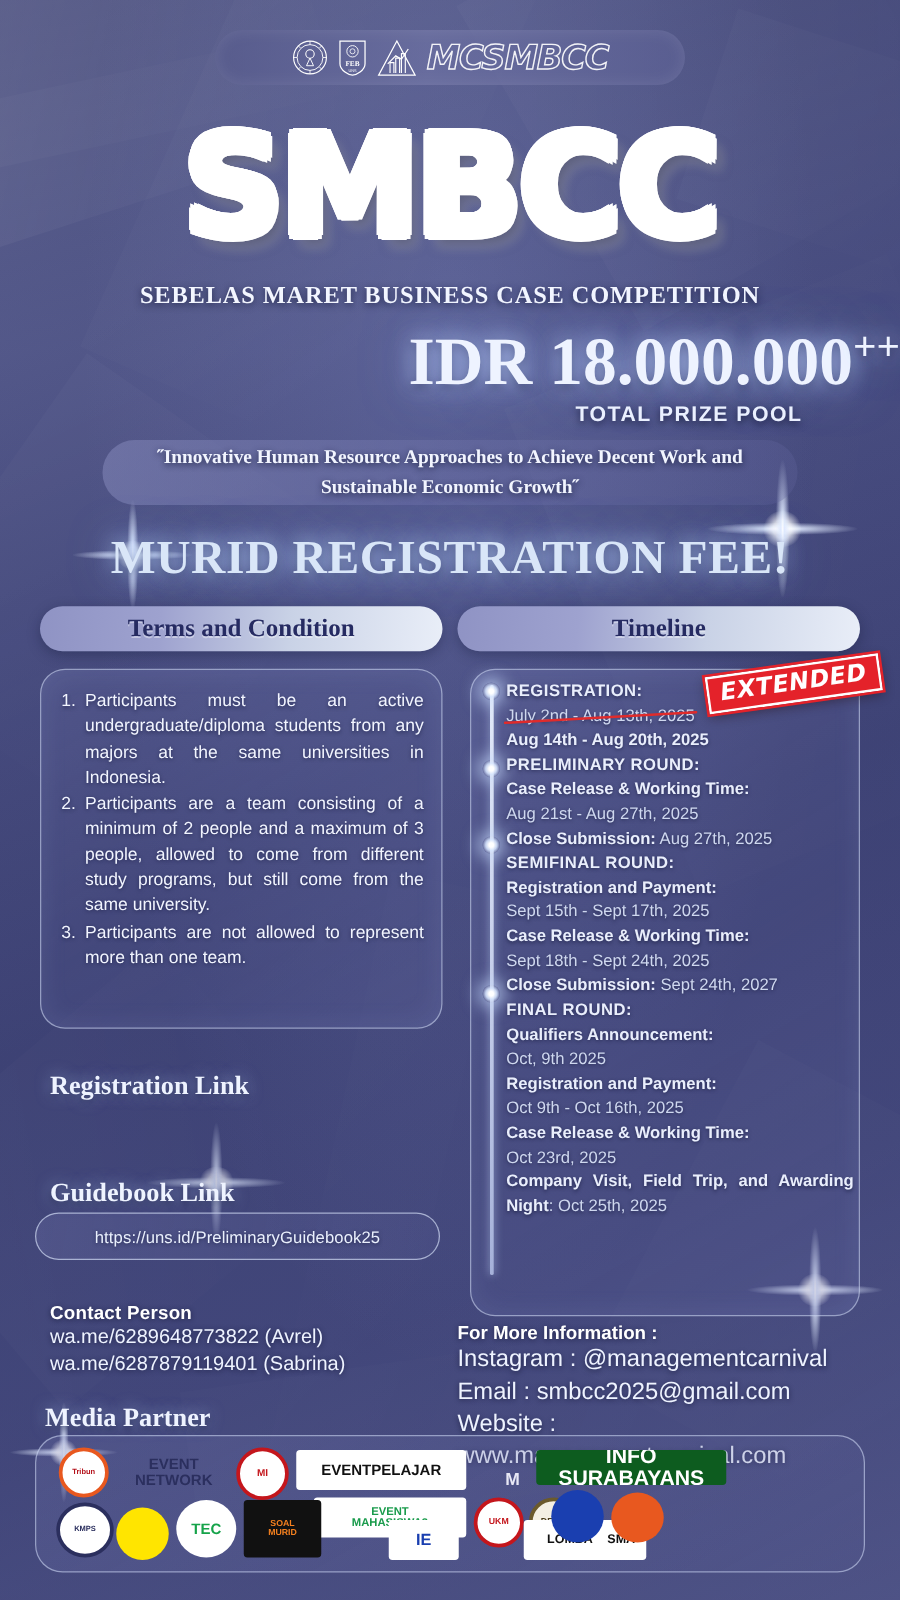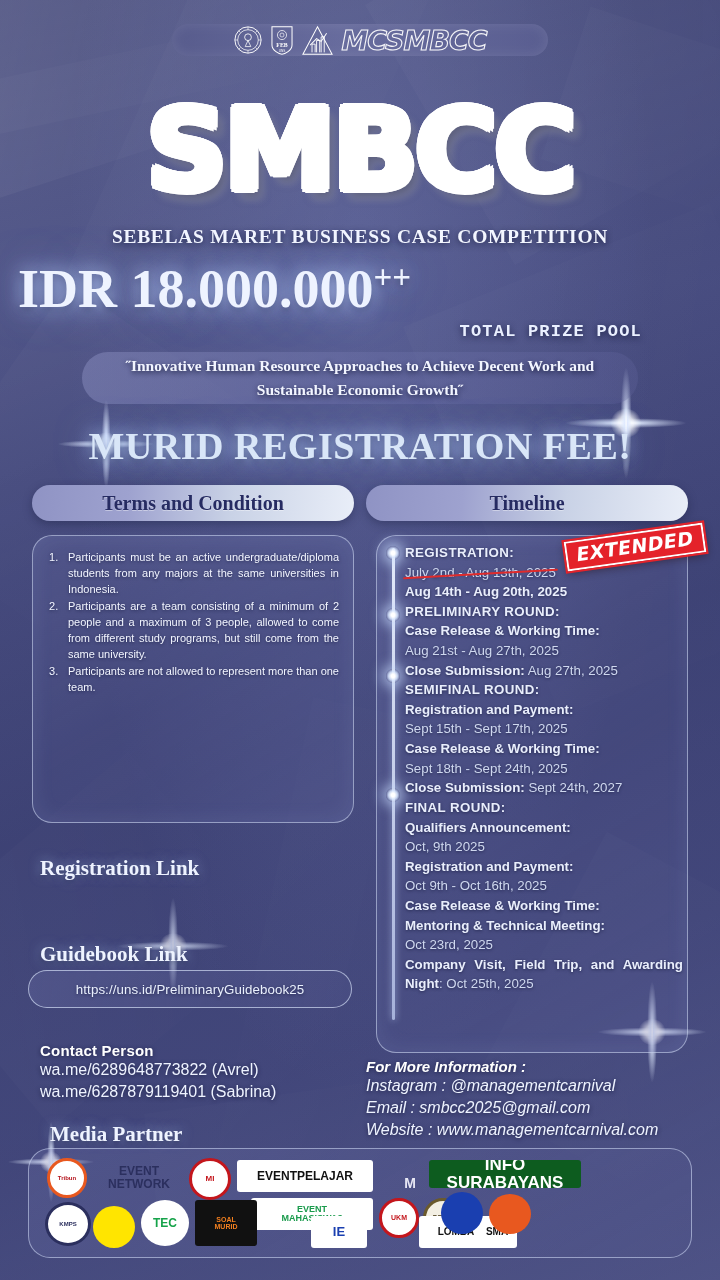--- a/index.html
+++ b/index.html
@@ -40,21 +40,21 @@
   .spark::after  { width:9%;  height:100%; border-radius:50%; }
   .spark u {
     position:absolute; left:50%; top:50%; width:26%; height:26%;
     transform:translate(-50%,-50%);
     border-radius:50%;
     background:radial-gradient(circle,#fff 0%, rgba(255,255,255,.75) 35%, rgba(255,255,255,0) 72%);
   }
 
   
   .logobar{
-    position:absolute; left:172px; top:24px; width:376px; height:32px;
+    position:absolute; left:172px; top:24px; width:376px; height:44px;
     border-radius:24px;
     background:linear-gradient(90deg, rgba(86,90,140,.80) 0%, rgba(108,112,162,.72) 45%, rgba(92,96,148,.70) 100%);
     display:flex; align-items:center; justify-content:center; gap:7px;
     box-shadow:inset 0 0 14px rgba(255,255,255,.10);
   }
   .logobar .em { height:32px; display:flex; align-items:center; }
   .wordmark{
     font-family:"DejaVu Sans", sans-serif;
     font-size:27px; font-weight:700; font-style:italic;
     letter-spacing:-1px;
@@ -85,30 +85,30 @@
     position:absolute; left:0; right:0; top:226px;
     text-align:center;
     font-family:"Liberation Serif", serif;
     font-weight:700; font-size:19.5px; letter-spacing:.7px;
     color:#f3f6ff;
     text-shadow:0 2px 6px rgba(18,22,54,.75);
   }
 
   
   .prize{
-    position:absolute; left:18px; right:0; top:258px; text-align:left;
+    position:absolute; left:0; right:0; top:258px; text-align:right;
     font-family:"Liberation Serif", serif;
     font-weight:700; font-size:54px; letter-spacing:0px;
     color:#eef3ff;
     text-shadow:0 0 18px rgba(190,210,255,.85), 0 0 40px rgba(150,180,255,.55), 0 3px 7px rgba(20,24,60,.6);
   }
   .prize .pp{ font-size:33px; vertical-align:super; }
   .prizelabel{
     position:absolute; right:78px; top:322px;
-    font-family:Liberation Mono, monospace;
+    font-family:Liberation Sans, sans-serif;
     font-weight:700; font-size:17px; letter-spacing:1.2px;
     color:#eaf0ff;
     text-shadow:0 2px 6px rgba(18,22,54,.8);
   }
 
   
   .themebox{
     position:absolute; left:82px; top:352px; width:556px; height:52px;
     border-radius:26px;
     background:linear-gradient(100deg, rgba(132,136,186,.55) 0%, rgba(108,112,168,.40) 55%, rgba(96,100,156,.30) 100%);
@@ -152,21 +152,21 @@
     box-shadow:inset 0 0 22px rgba(180,195,255,.10);
   }
   #card-tnc{ left:32px; top:535px; width:322px; height:288px; }
   #card-tl { left:376px; top:535px; width:312px; height:518px; }
 
   
   ol.tnc{ list-style:none; margin:14px 14px 0 16px; counter-reset:t; }
   ol.tnc li{
     counter-increment:t;
     position:relative; padding-left:19px;
-    font-size:11px; line-height:1.45;
+    font-size:14px; line-height:1.45;
     color:#f2f5ff; text-align:justify;
     text-shadow:0 1px 3px rgba(18,22,54,.55);
     margin-bottom:1px;
   }
   ol.tnc li::before{
     content:counter(t) ".";
     position:absolute; left:0; top:0;
   }
 
   
@@ -241,34 +241,34 @@
   .contact{ position:absolute; left:40px; top:1042px; }
   .contact .t{
     font-weight:700; font-size:15px; color:#ffffff; letter-spacing:.2px;
     text-shadow:0 1px 4px rgba(18,22,54,.7);
   }
   .contact .l{
     font-size:16px; color:#eef3ff; line-height:1.35;
     text-shadow:0 1px 4px rgba(18,22,54,.7);
   }
   .mediahead{
-    position:absolute; left:50px; top:1122px;
+    position:absolute; left:36px; top:1122px;
     font-family:"Liberation Serif", serif;
     font-weight:700; font-size:21px; color:#eef3ff;
     text-shadow:0 0 12px rgba(180,205,255,.6), 0 2px 5px rgba(18,22,54,.7);
   }
 
   
-  .moreinfo{ position:absolute; left:366px; top:1058px; width:330px;font-style:italic; }
+  .moreinfo{ position:absolute; left:366px; top:1058px; width:330px; }
   .moreinfo .t{
     font-weight:700; font-size:15px; color:#ffffff;
     text-shadow:0 1px 4px rgba(18,22,54,.7);
   }
   .moreinfo .l{
-    font-size:16px; color:#eef3ff; line-height:1.36;
+    font-size:19px; color:#eef3ff; line-height:1.36;
     text-shadow:0 1px 4px rgba(18,22,54,.7);
   }
 
   
   .mpstrip{
     position:absolute; left:28px; top:1148px; width:664px; height:110px;
     border-radius:22px;
     border:1.6px solid rgba(214,224,250,.55);
     background:linear-gradient(150deg, rgba(110,114,170,.30), rgba(88,92,148,.20));
     overflow:hidden;
@@ -397,21 +397,20 @@
       <div class="tl-row d">Sept 15th - Sept 17th, 2025</div>
       <div class="tl-row b">Case Release &amp; Working Time:</div>
       <div class="tl-row d">Sept 18th - Sept 24th, 2025</div>
       <div class="tl-row"><span class="b">Close Submission:</span><span class="d"> Sept 24th, 2027</span></div>
       <div class="tl-row h">FINAL ROUND:</div>
       <div class="tl-row b">Qualifiers Announcement:</div>
       <div class="tl-row d">Oct, 9th 2025</div>
       <div class="tl-row b">Registration and Payment:</div>
       <div class="tl-row d">Oct 9th - Oct 16th, 2025</div>
       <div class="tl-row b">Case Release &amp; Working Time:</div>
-      <div class="tl-row b">Mentoring &amp; Technical Meeting:</div>
       <div class="tl-row d">Oct 23rd, 2025</div>
       <div class="" style="text-align: justify;"><span class="b">Company Visit, Field Trip, and Awarding Night</span><span class="d">: Oct 25th, 2025</span></div>
     </div>
   <div class="extended">EXTENDED</div>
 
   <div class="lnk-head" id="rl-head">Registration Link</div>
   <div class="lnk-head" id="gb-head">Guidebook Link</div>
   <div class="lnk-box" id="gb-box">
     <span>https://uns.id/PreliminaryGuidebook25</span>
   </div>

